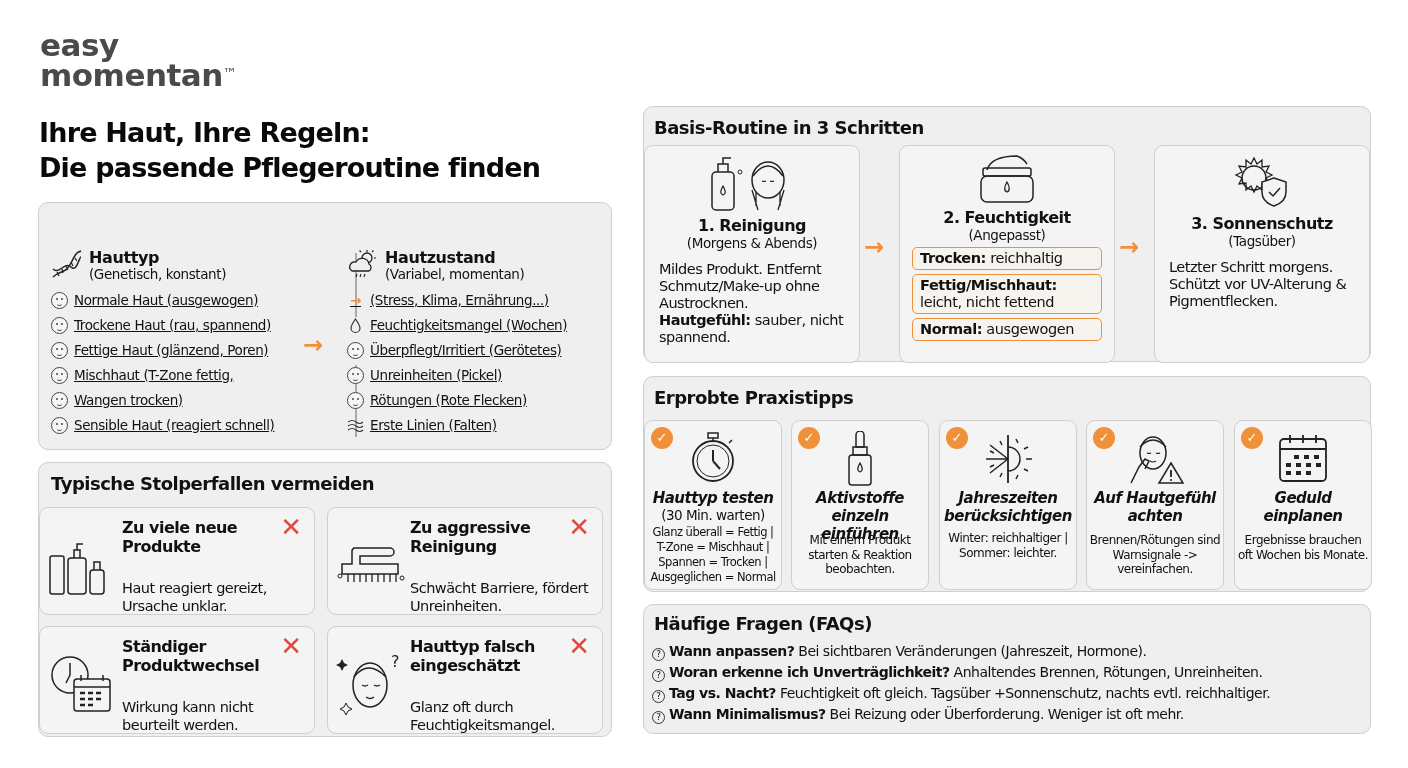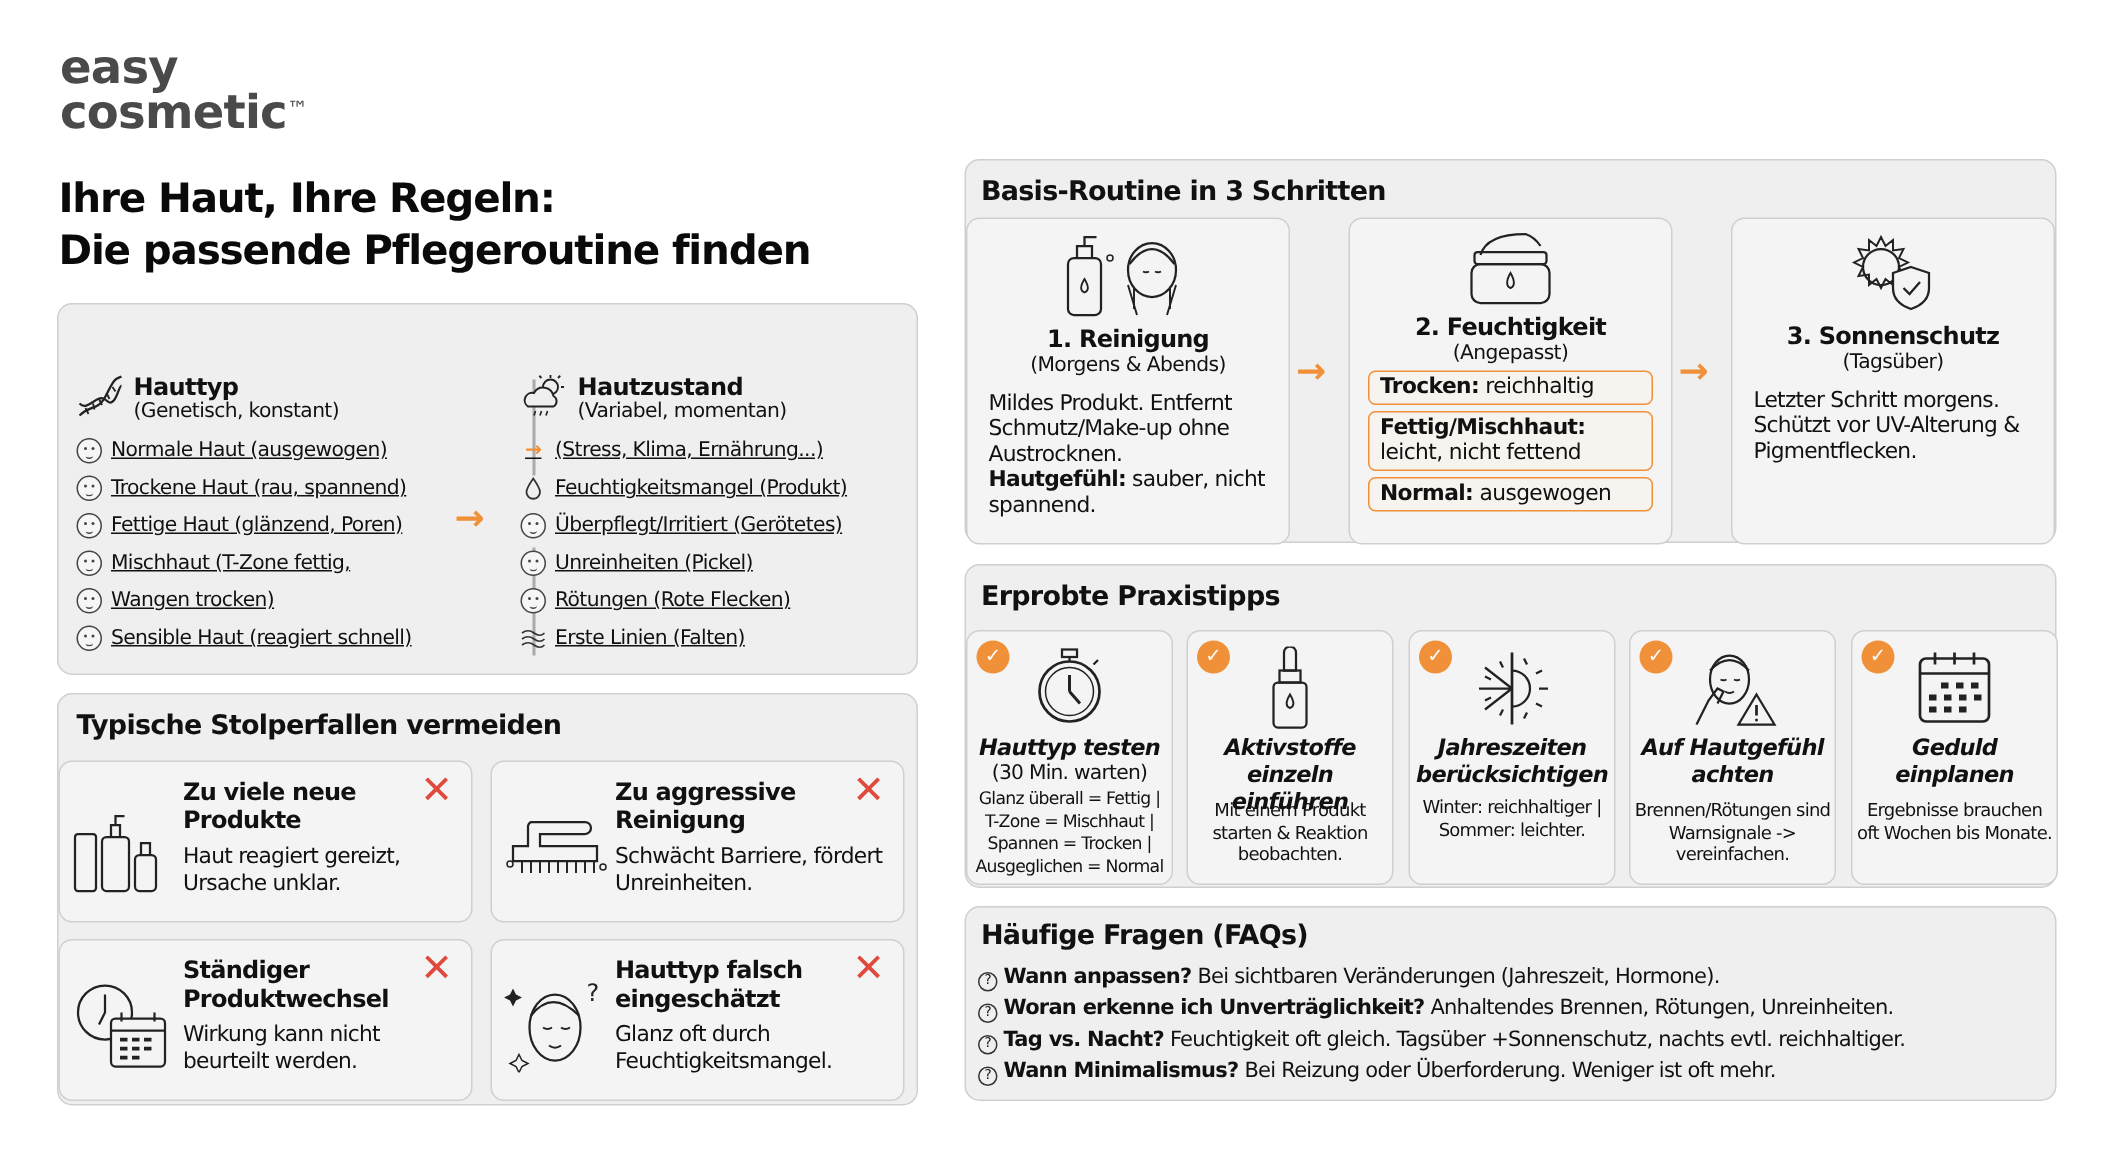--- a/index.html
+++ b/index.html
@@ -23,21 +23,21 @@
   .face { width: 17px; height: 17px; border: 1.3px solid #444; border-radius: 50%; display: inline-block; position: relative; flex: none; background: #f6f6f6; }
   .face::before { content: ""; position: absolute; left: 4px; top: 5px; width: 2px; height: 2px; background: #444; border-radius: 50%; box-shadow: 5px 0 0 #444; }
   .face::after { content: ""; position: absolute; left: 5px; top: 9px; width: 5px; height: 3px; border-bottom: 1.2px solid #444; border-radius: 0 0 4px 4px; }
   .vdiv { position: absolute; left: 316px; width: 1.5px; background: #aaa; }
   .orange-arrow { color: #f0913a; font-weight: bold; }
 
   
   #p-stolp { left: 38px; top: 462px; width: 574px; height: 275px; }
   .pit { position: absolute; background: #f4f4f4; border: 1.5px solid #cfcfcf; border-radius: 9px; width: 276px; padding-left: 20px; }
   .pit .pt { position: absolute; left: 82px; top: 10px; font-weight: bold; font-size: 16px; line-height: 19px; letter-spacing: -0.5px; }
-  .pit .pd { position: absolute; left: 82px; font-size: 14.5px; line-height: 18px; letter-spacing: -0.5px; }
+  .pit .pd { position: absolute; left: 82px; font-size: 14.5px; line-height: 18px; letter-spacing: -0.5px; margin-top: 17px; }
   .pit .x { position: absolute; right: 12px; top: 6px; color: #e04a3c; font-size: 26px; line-height: 26px; font-weight: bold; }
   .pit svg { position: absolute; left: 8px; }
 
   
   #p-basis { left: 643px; top: 106px; width: 728px; height: 256px; }
   .step { position: absolute; top: 38px; background: #f4f4f4; border: 1.5px solid #cfcfcf; border-radius: 9px; width: 216px; height: 218px; text-align: center; }
   .step .st { font-weight: bold; font-size: 16px; letter-spacing: -0.5px; line-height: 19px; }
   .step .ss { font-size: 13.5px; line-height: 16px; letter-spacing: -0.4px; }
   .step .sb { text-align: left; font-size: 14.5px; line-height: 17px; letter-spacing: -0.5px; padding: 0 14px; margin-top: 10px; }
   .opt { margin: 4px 12px 0 12px; border: 1.5px solid #f0913a; border-radius: 5px; text-align: left; font-size: 14.5px; line-height: 17px; padding: 2px 7px; letter-spacing: -0.4px; background: #f7f3ee; }
@@ -55,21 +55,21 @@
   #p-faq { left: 643px; top: 604px; width: 728px; height: 130px; }
   .faq { position: absolute; left: 8px; font-size: 14px; letter-spacing: -0.5px; line-height: 20px; white-space: nowrap; }
   .faq .q { font-weight: bold; }
   .qmark { display: inline-block; width: 13px; height: 13px; border: 1.2px solid #333; border-radius: 50%; font-size: 9px; line-height: 11px; text-align: center; margin-right: 4px; vertical-align: -1px; }
 </style>
 </head>
 <body>
 
 <div class="logo">
   <div>easy</div>
-  <div><span>cosmetic</span><sup>™</sup></div>
+  <div><span>momentan</span><sup>™</sup></div>
 </div>
 
 <div class="main-title">
   <div>Ihre Haut, Ihre Regeln:</div>
   <div>Die passende Pflegeroutine finden</div>
 </div>
 
 <div class="panel" id="p-haut">
   <div class="col" style="left:12px;top:46px;">
     <div class="col-head">
@@ -125,21 +125,21 @@
         </div>
     </div>
     <div class="li">
         <span class="orange-arrow" style="width:17px;text-align:center;">→</span>
         <span>(Stress, Klima, Ernährung...)</span>
       </div>
     <div class="li">
         <svg width="17" height="17" viewBox="0 0 17 17">
           <path d="M8.5 2 C5 7, 4 9, 4 11 a4.5 4.5 0 0 0 9 0 C13 9, 12 7, 8.5 2z" fill="none" stroke="#333" stroke-width="1.2"></path>
         </svg>
-        <span>Feuchtigkeitsmangel (Produkt)</span>
+        <span>Feuchtigkeitsmangel (Wochen)</span>
       </div>
     <div class="li">
         <span class="face"></span>
         <span>Überpflegt/Irritiert (Gerötetes)</span>
       </div>
     <div class="li">
         <span class="face"></span>
         <span>Unreinheiten (Pickel)</span>
       </div>
     <div class="li">

